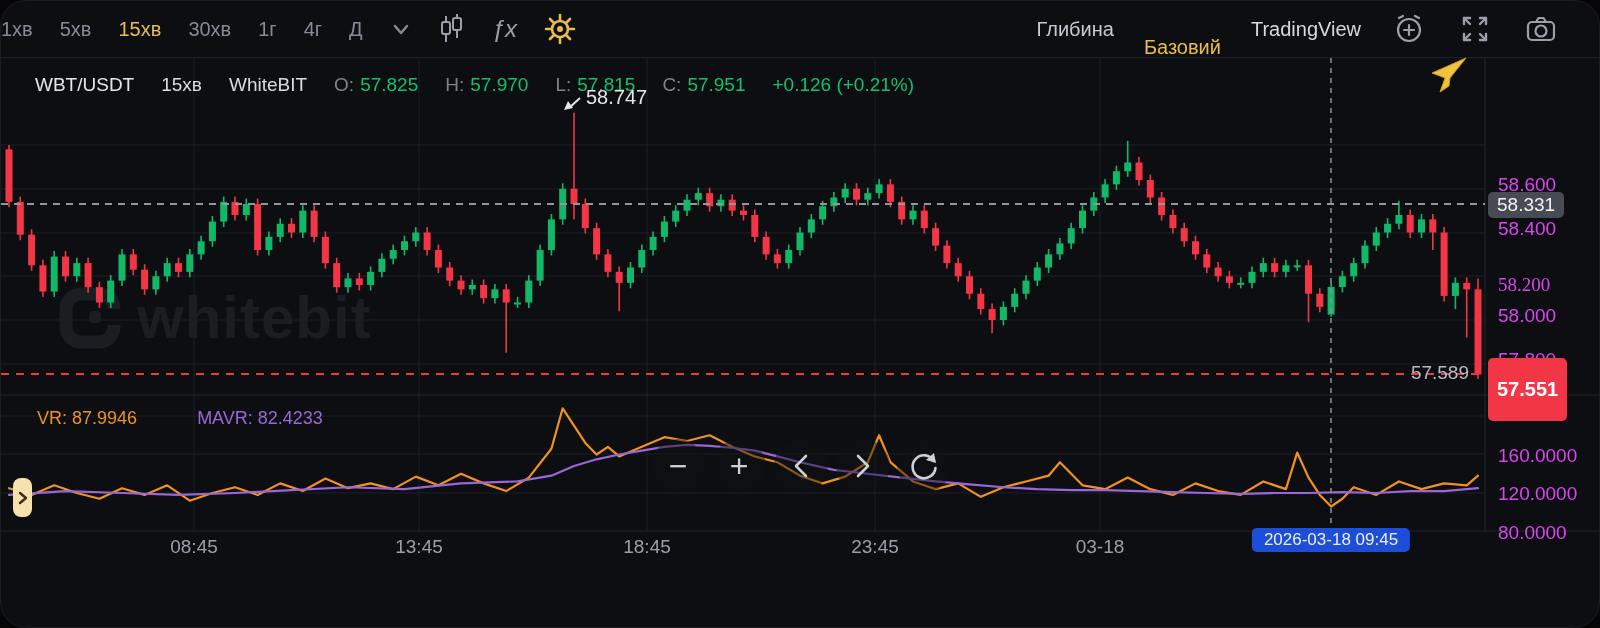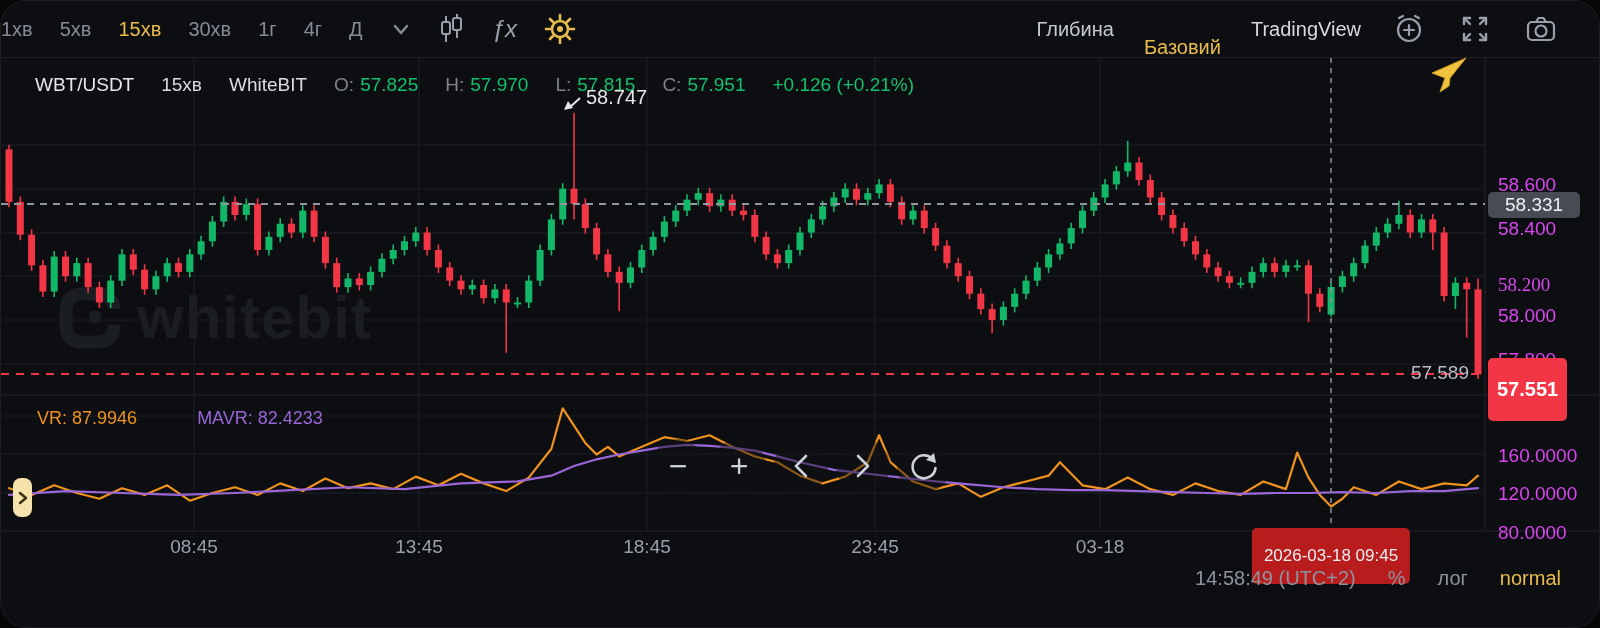--- a/index.html
+++ b/index.html
@@ -22,30 +22,30 @@
   #ohlc .v{color:#12c06d;}
   #ohlc .w{color:#d9dce2;}
   #ohlc span.item{margin-right:27px;}
   
   #watermark{position:absolute;left:58px;top:282px;display:flex;align-items:center;opacity:1;}
   #watermark .wm-text{font-size:60px;font-weight:700;color:#1a1d22;letter-spacing:1px;margin-left:16px;}
   
   .ptick{position:absolute;left:1497px;transform:translateY(-50%);font-size:19px;color:#d946ef;margin-top:40px;}
   .ttick{position:absolute;top:535px;transform:translateX(-50%);font-size:19px;color:#9aa0aa;}
   
-  #countdown-label{position:absolute;left:1487px;top:191px;background:#474b53;color:#f0f2f4;font-size:19px;padding:2px 17px;border-radius:5px;}
+  #countdown-label{position:absolute;left:1487px;top:191px;background:#474b53;color:#f0f2f4;font-size:19px;padding:2px 9px;border-radius:5px;}
   #last-price-label{position:absolute;left:1487px;top:357px;background:#f23645;color:#fff;font-size:20px;font-weight:600;padding:20px 9px;border-radius:5px;}
   #alert-price{position:absolute;left:1382px;top:361px;width:86px;text-align:right;font-size:19px;color:#b7bcc4;}
   #high-label{position:absolute;left:585px;top:85px;font-size:20px;color:#e2e5ea;}
   
   #vr-row{position:absolute;left:36px;top:407px;font-size:18px;white-space:nowrap;}
   #vr-row .vr{color:#f0921e;margin-right:55px;}
   #vr-row .mavr{color:#9a67d8;}
   
-  #time-tooltip{position:absolute;top:527px;left:1330px;transform:translateX(-50%);background:#b91c1c;color:#eceef1;font-size:17px;padding:18px 12px;border-radius:5px;white-space:nowrap;text-align:right;}
+  #time-tooltip{position:absolute;top:527px;left:1330px;transform:translateX(-50%);background:#1d4ed8;color:#eceef1;font-size:17px;padding:2px 12px;border-radius:5px;white-space:nowrap;text-align:right;}
   
   .navbtn{position:absolute;top:438px;width:54px;height:54px;border-radius:50%;background:rgba(15,17,21,0.45);display:flex;align-items:center;justify-content:center;color:#ccd1d8;font-size:32px;font-weight:300;cursor:pointer;}
   
   #panel-handle{position:absolute;left:12px;top:477px;width:19px;height:39px;background:#f6e2ad;border-radius:8px;display:flex;align-items:center;justify-content:center;cursor:pointer;}
   
   #statusbar{position:absolute;right:38px;top:566px;display:flex;align-items:center;gap:32px;font-size:20px;color:#8d939e;}
   #statusbar .gold{color:#e9bd4c;}
   #statusbar span{cursor:pointer;}
 </style>
 </head>
@@ -495,20 +495,14 @@
   <div id="panel-handle">
     <svg width="12" height="14" viewBox="0 0 12 14">
         <polyline points="3,2 9,7 3,12" fill="none" stroke="#3a2f12" stroke-width="2.4" stroke-linecap="round" stroke-linejoin="round"></polyline>
       </svg>
   </div>
 
   <svg class="abs" style="left:1429px;top:55px;" width="40" height="42" viewBox="0 0 40 42">
     <polygon points="36,2 2,17 15,22 10,36 19,30 20,22" fill="#f0c23e" stroke="#c79a1d" stroke-width="1"></polygon>
   </svg>
 
-  <div id="statusbar">
-    <span>14:58:49 (UTC+2)</span>
-    <span>%</span>
-    <span>лог</span>
-    <span class="gold">normal</span>
-  </div>
 
 </div>
 
 </body></html>

